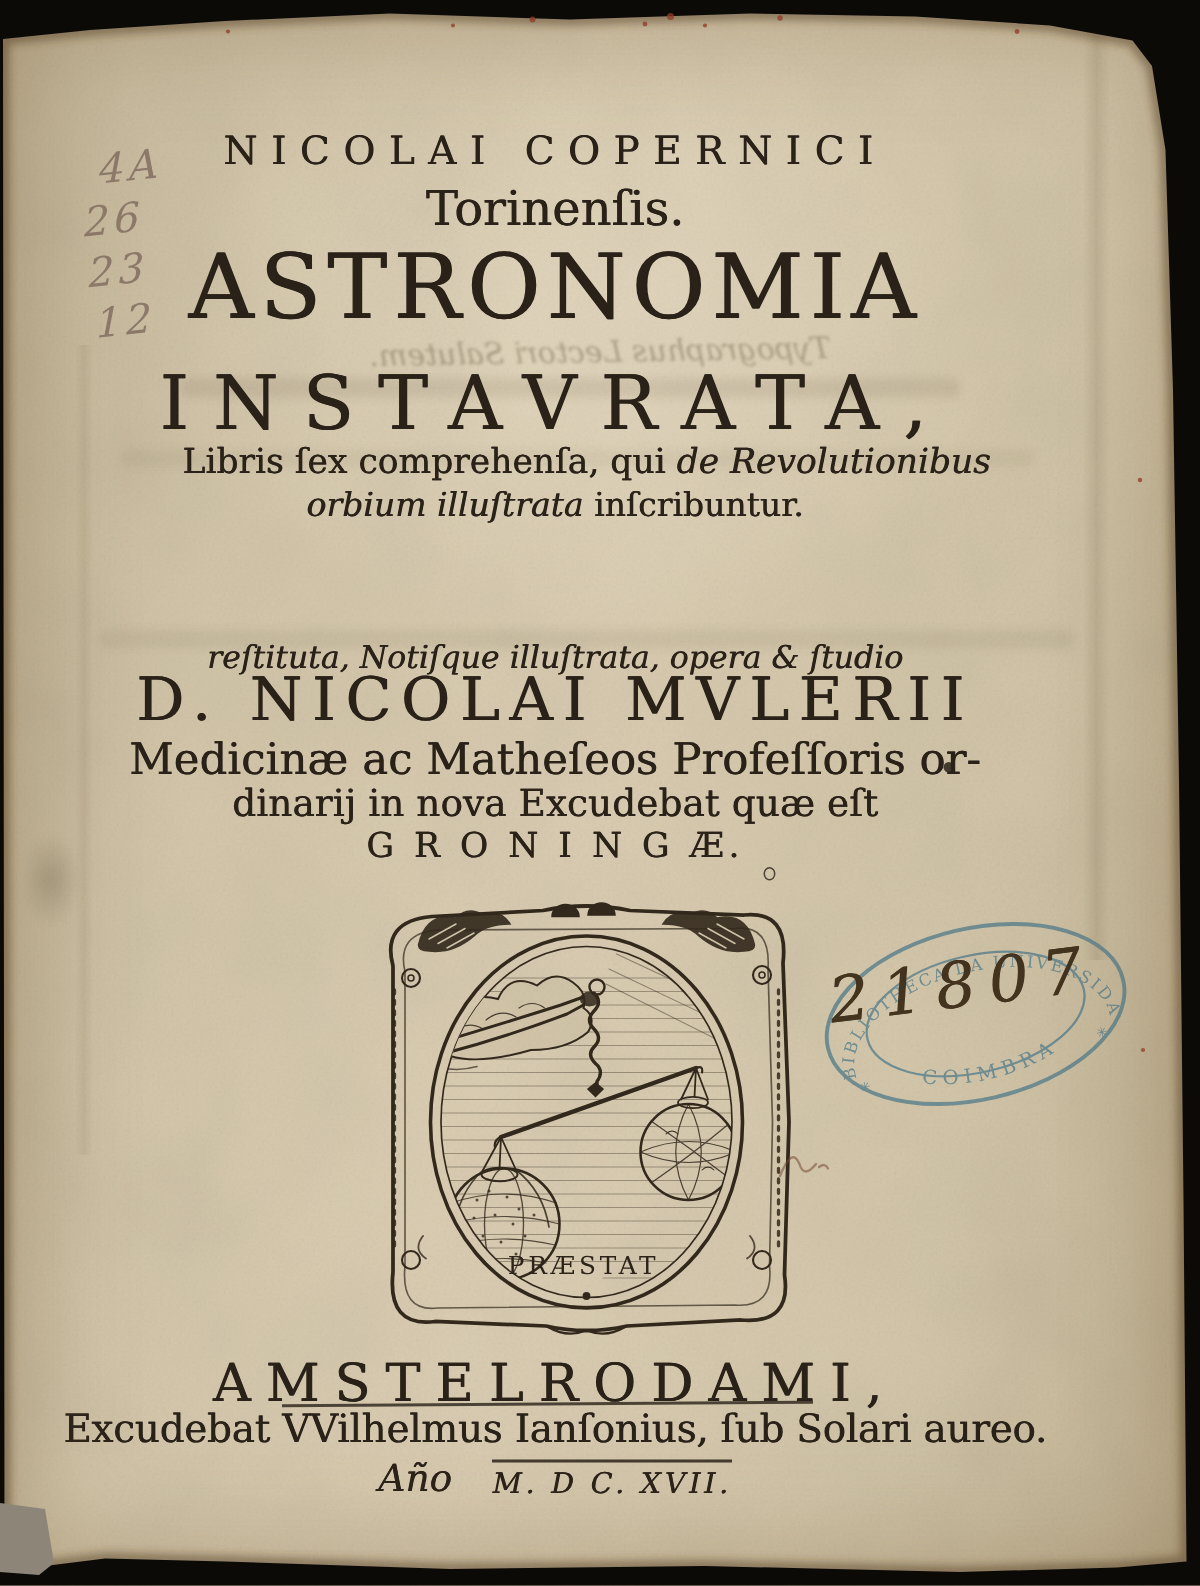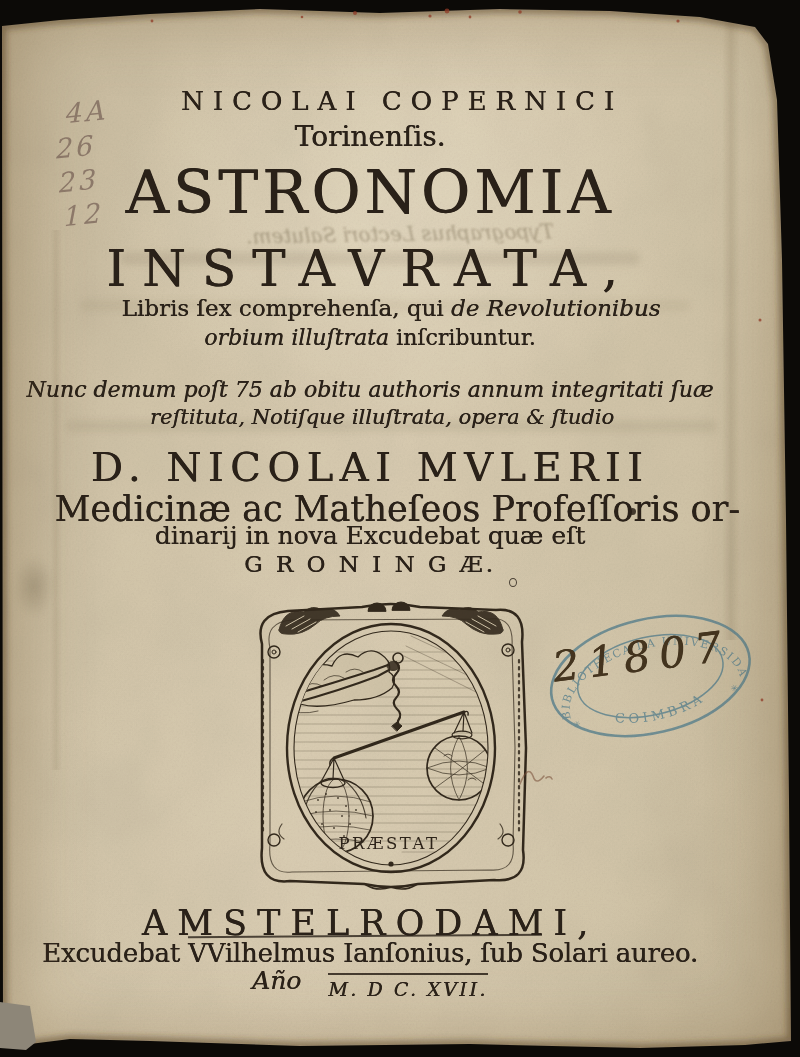--- a/index.html
+++ b/index.html
@@ -52,21 +52,21 @@
     transform:rotate(-13deg);opacity:.82;
   }
   #accession{
     position:absolute;left:552px;top:632px;
     font-size:42px;font-style:italic;letter-spacing:9px;
     color:#45351f;transform:rotate(-7deg);white-space:nowrap;
     text-shadow:0.4px 0 0 currentColor;
   }
   #year-row{
     position:absolute;left:0;top:966px;width:740px;
-    display:flex;justify-content:center;align-items:flex-start;gap:27px;
+    display:flex;justify-content:center;align-items:flex-end;gap:27px;
     color:#2b2219;
   }
   #year-prefix{font-style:italic;font-size:25px;text-shadow:0.3px 0 0 currentColor;}
   #year-value{
     font-size:19px;letter-spacing:2.5px;margin-top:7px;
     border-top:2px solid rgba(43,34,25,.85);padding-top:3px;
     text-shadow:0.3px 0 0 currentColor;
     font-style:italic;
   }
   #city-rule{
@@ -89,41 +89,40 @@
   <div class="crease" style="left:50px;top:230px;width:12px;height:540px;background:linear-gradient(90deg,transparent,rgba(104,87,56,.10),transparent);"></div>
   <div class="streak" style="left:14px;top:556px;width:40px;height:62px;background:radial-gradient(closest-side,rgba(92,80,58,.28),transparent);"></div>
 
   <div class="pencil">
     <div style="margin-left:12px">4A</div>
     <div style="margin-left:2px">26</div>
     <div style="margin-left:5px">23</div>
     <div style="margin-left:10px">12</div>
   </div>
 
-  <div class="line caps" style="top:86px;font-size:26px;letter-spacing:9px;padding-left:32px;">NICOLAI COPERNICI</div>
-
-  <div class="line" style="top:120px;font-size:28px;">Torinenſis.</div>
+  <div class="line caps" style="top:86px;font-size:26px;letter-spacing:9px;">NICOLAI COPERNICI</div>
+
+  <div class="line" style="top:120px;font-size:32px;">Torinenſis.</div>
 
   <div class="line caps" style="top:157px;font-size:60px;letter-spacing:4px;text-shadow:0.6px 0 0 currentColor;">ASTRONOMIA</div>
 
   <div class="line caps" style="top:240px;font-size:50px;letter-spacing:16px;text-shadow:0.5px 0 0 currentColor;">INSTAVRATA,</div>
 
   <div class="line" style="top:295px;font-size:23px;margin-left:21px;">
     <span>Libris ſex comprehenſa, qui </span><span class="it">de Revolutionibus</span>
   </div>
   <div class="line" style="top:325px;font-size:22px;">
     <span class="it">orbium illuſtrata</span><span> inſcribuntur.</span>
   </div>
 
-  <div class="line it" style="top:377px;font-size:22px;">Nunc demum poſt 75 ab obitu authoris annum integritati ſuæ</div>
-  <div class="line it" style="top:405px;font-size:21px;padding-left:12px;">reſtituta, Notiſque illuſtrata, opera &amp; ſtudio</div>
+  <div class="line it" style="top:426px;font-size:21px;">reſtituta, Notiſque illuſtrata, opera &amp; ſtudio</div>
 
   <div class="line caps" style="top:444px;font-size:40px;letter-spacing:6.5px;text-shadow:0.5px 0 0 currentColor;">D. NICOLAI MVLERII</div>
 
-  <div class="line" style="top:489px;font-size:35px;text-align:right;">Medicinæ ac Matheſeos Profeſſoris or-</div>
+  <div class="line" style="top:489px;font-size:29px;">Medicinæ ac Matheſeos Profeſſoris or-</div>
   <div class="line" style="top:521px;font-size:25px;">dinarij in nova Excudebat quæ eſt</div>
   <div class="line caps" style="top:551px;font-size:23px;letter-spacing:3px;">G R O N I N G Æ.</div>
 
   <div class="dot-mark" style="left:629px;top:508px;width:7px;height:7px;opacity:.85;"></div>
   <div class="ring-mark" style="left:509px;top:578px;width:6px;height:7px;"></div>
 
   <svg class="abs" style="left:246px;top:596px;" width="290" height="300" viewBox="0 0 290 300">
     <defs>
       <clipPath id="ovalClip">
           <ellipse cx="145" cy="152" rx="97" ry="117"></ellipse>

